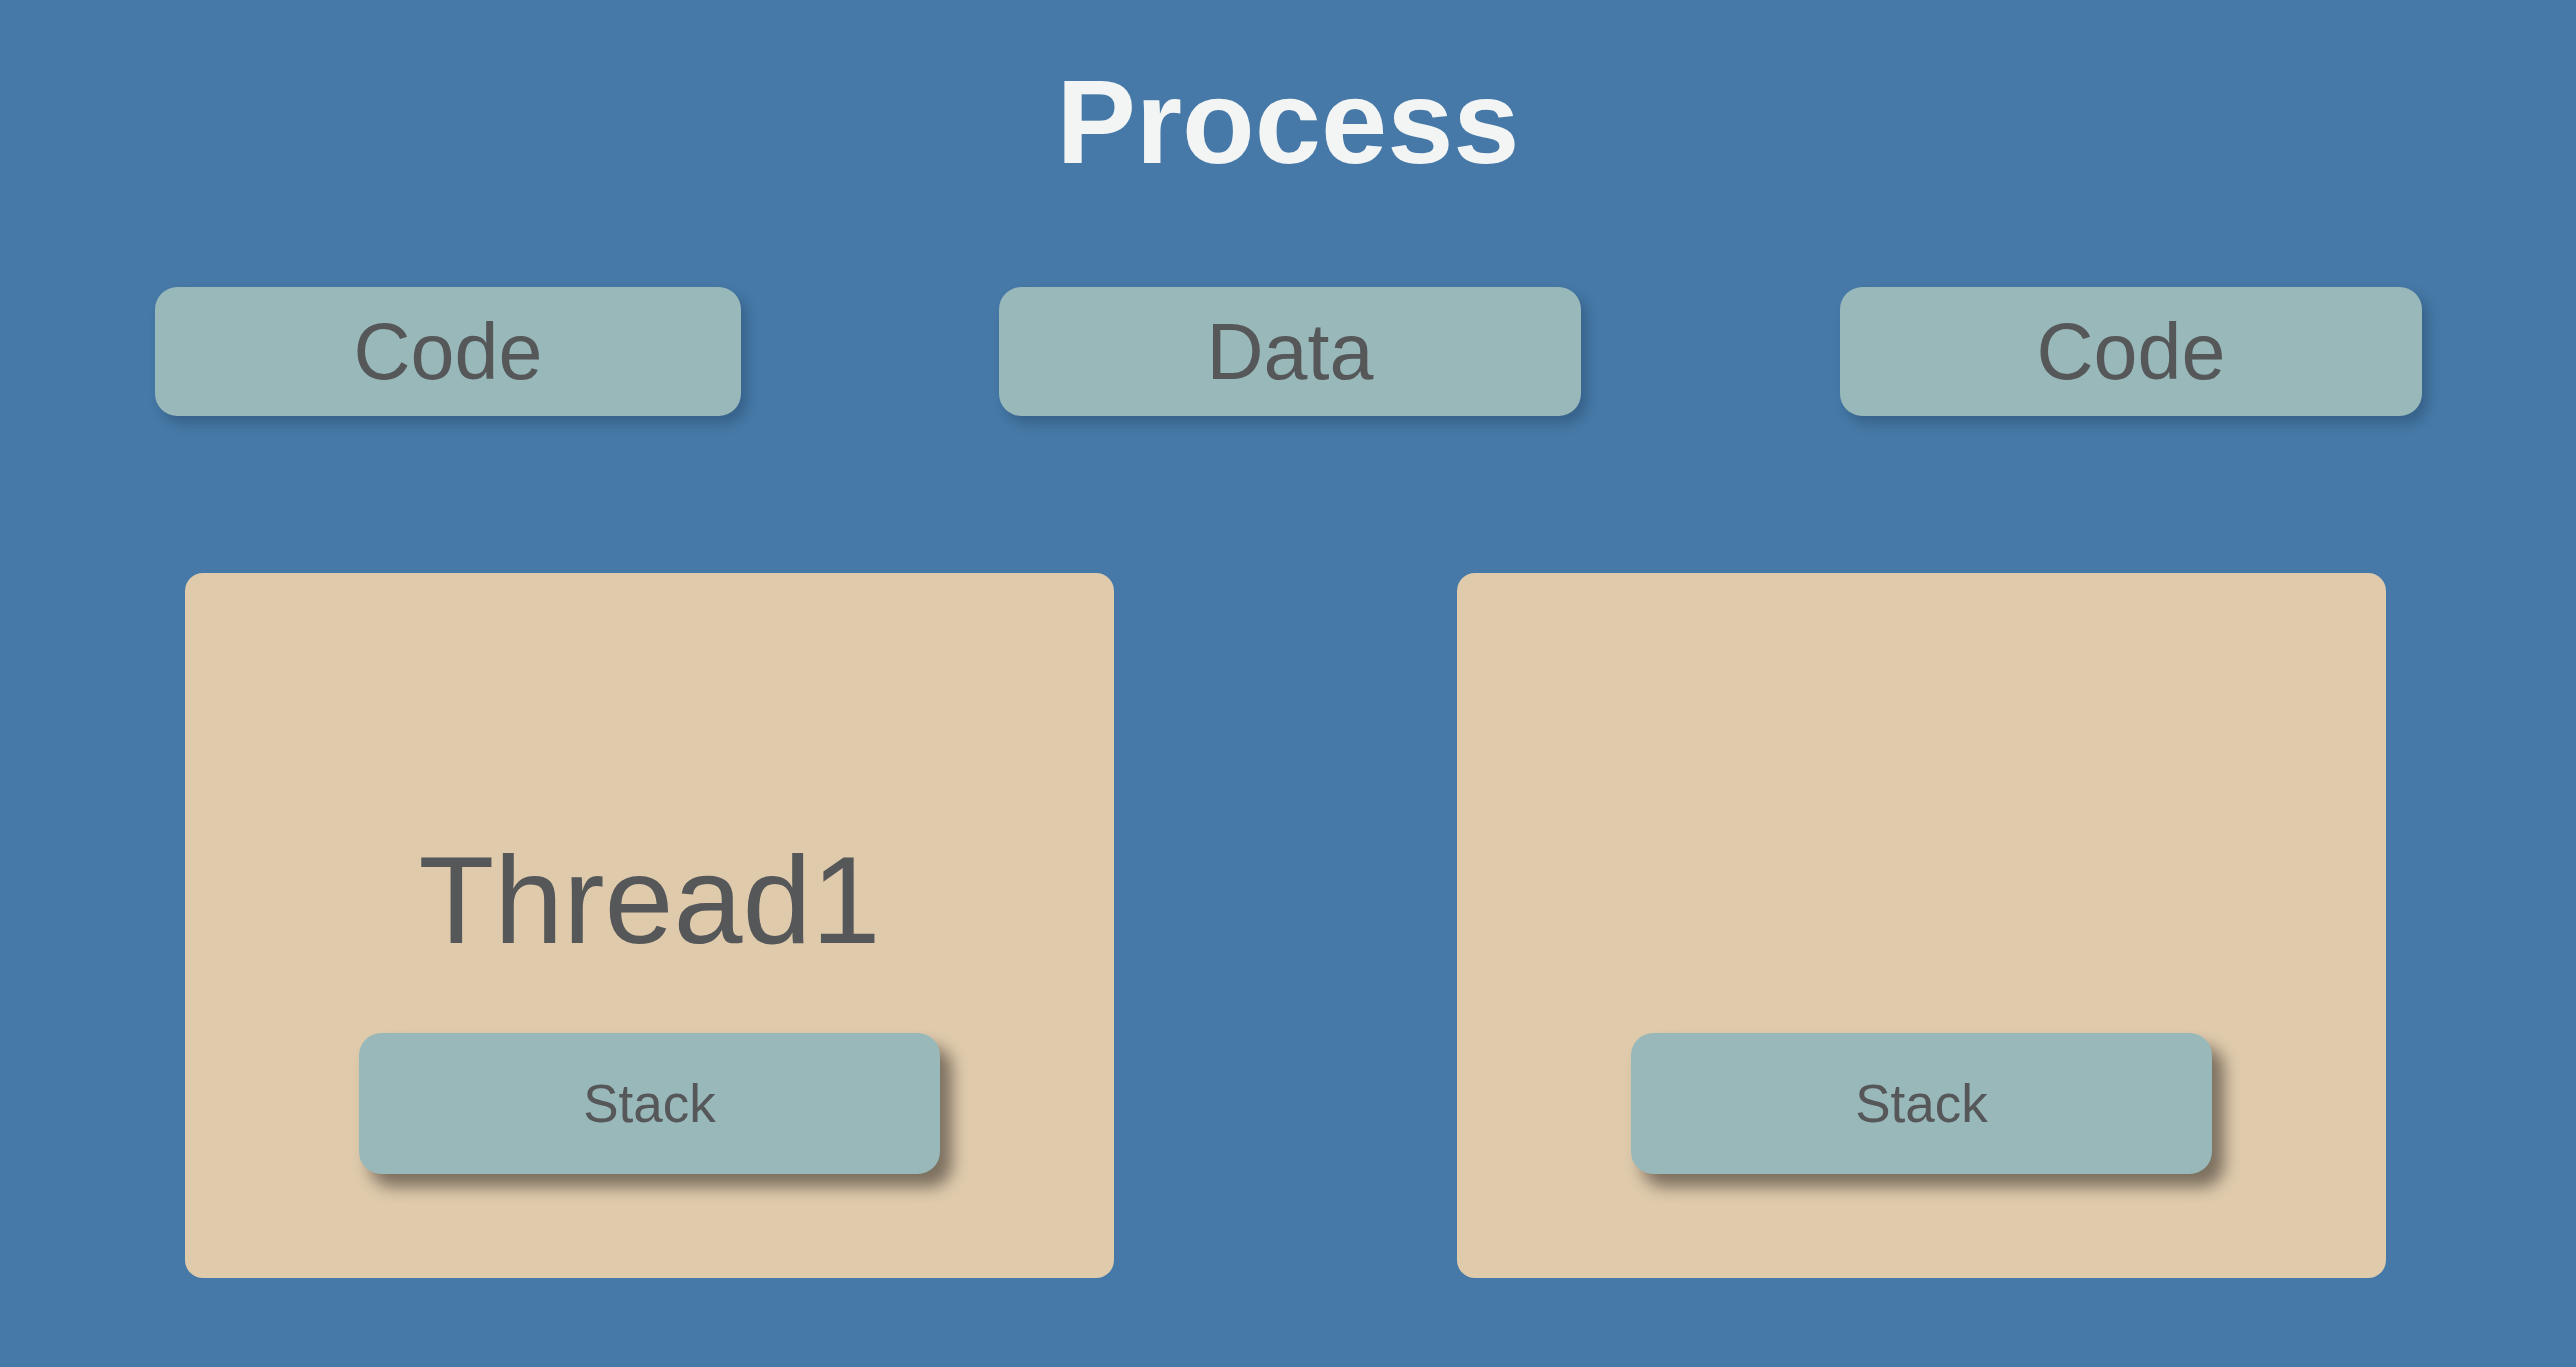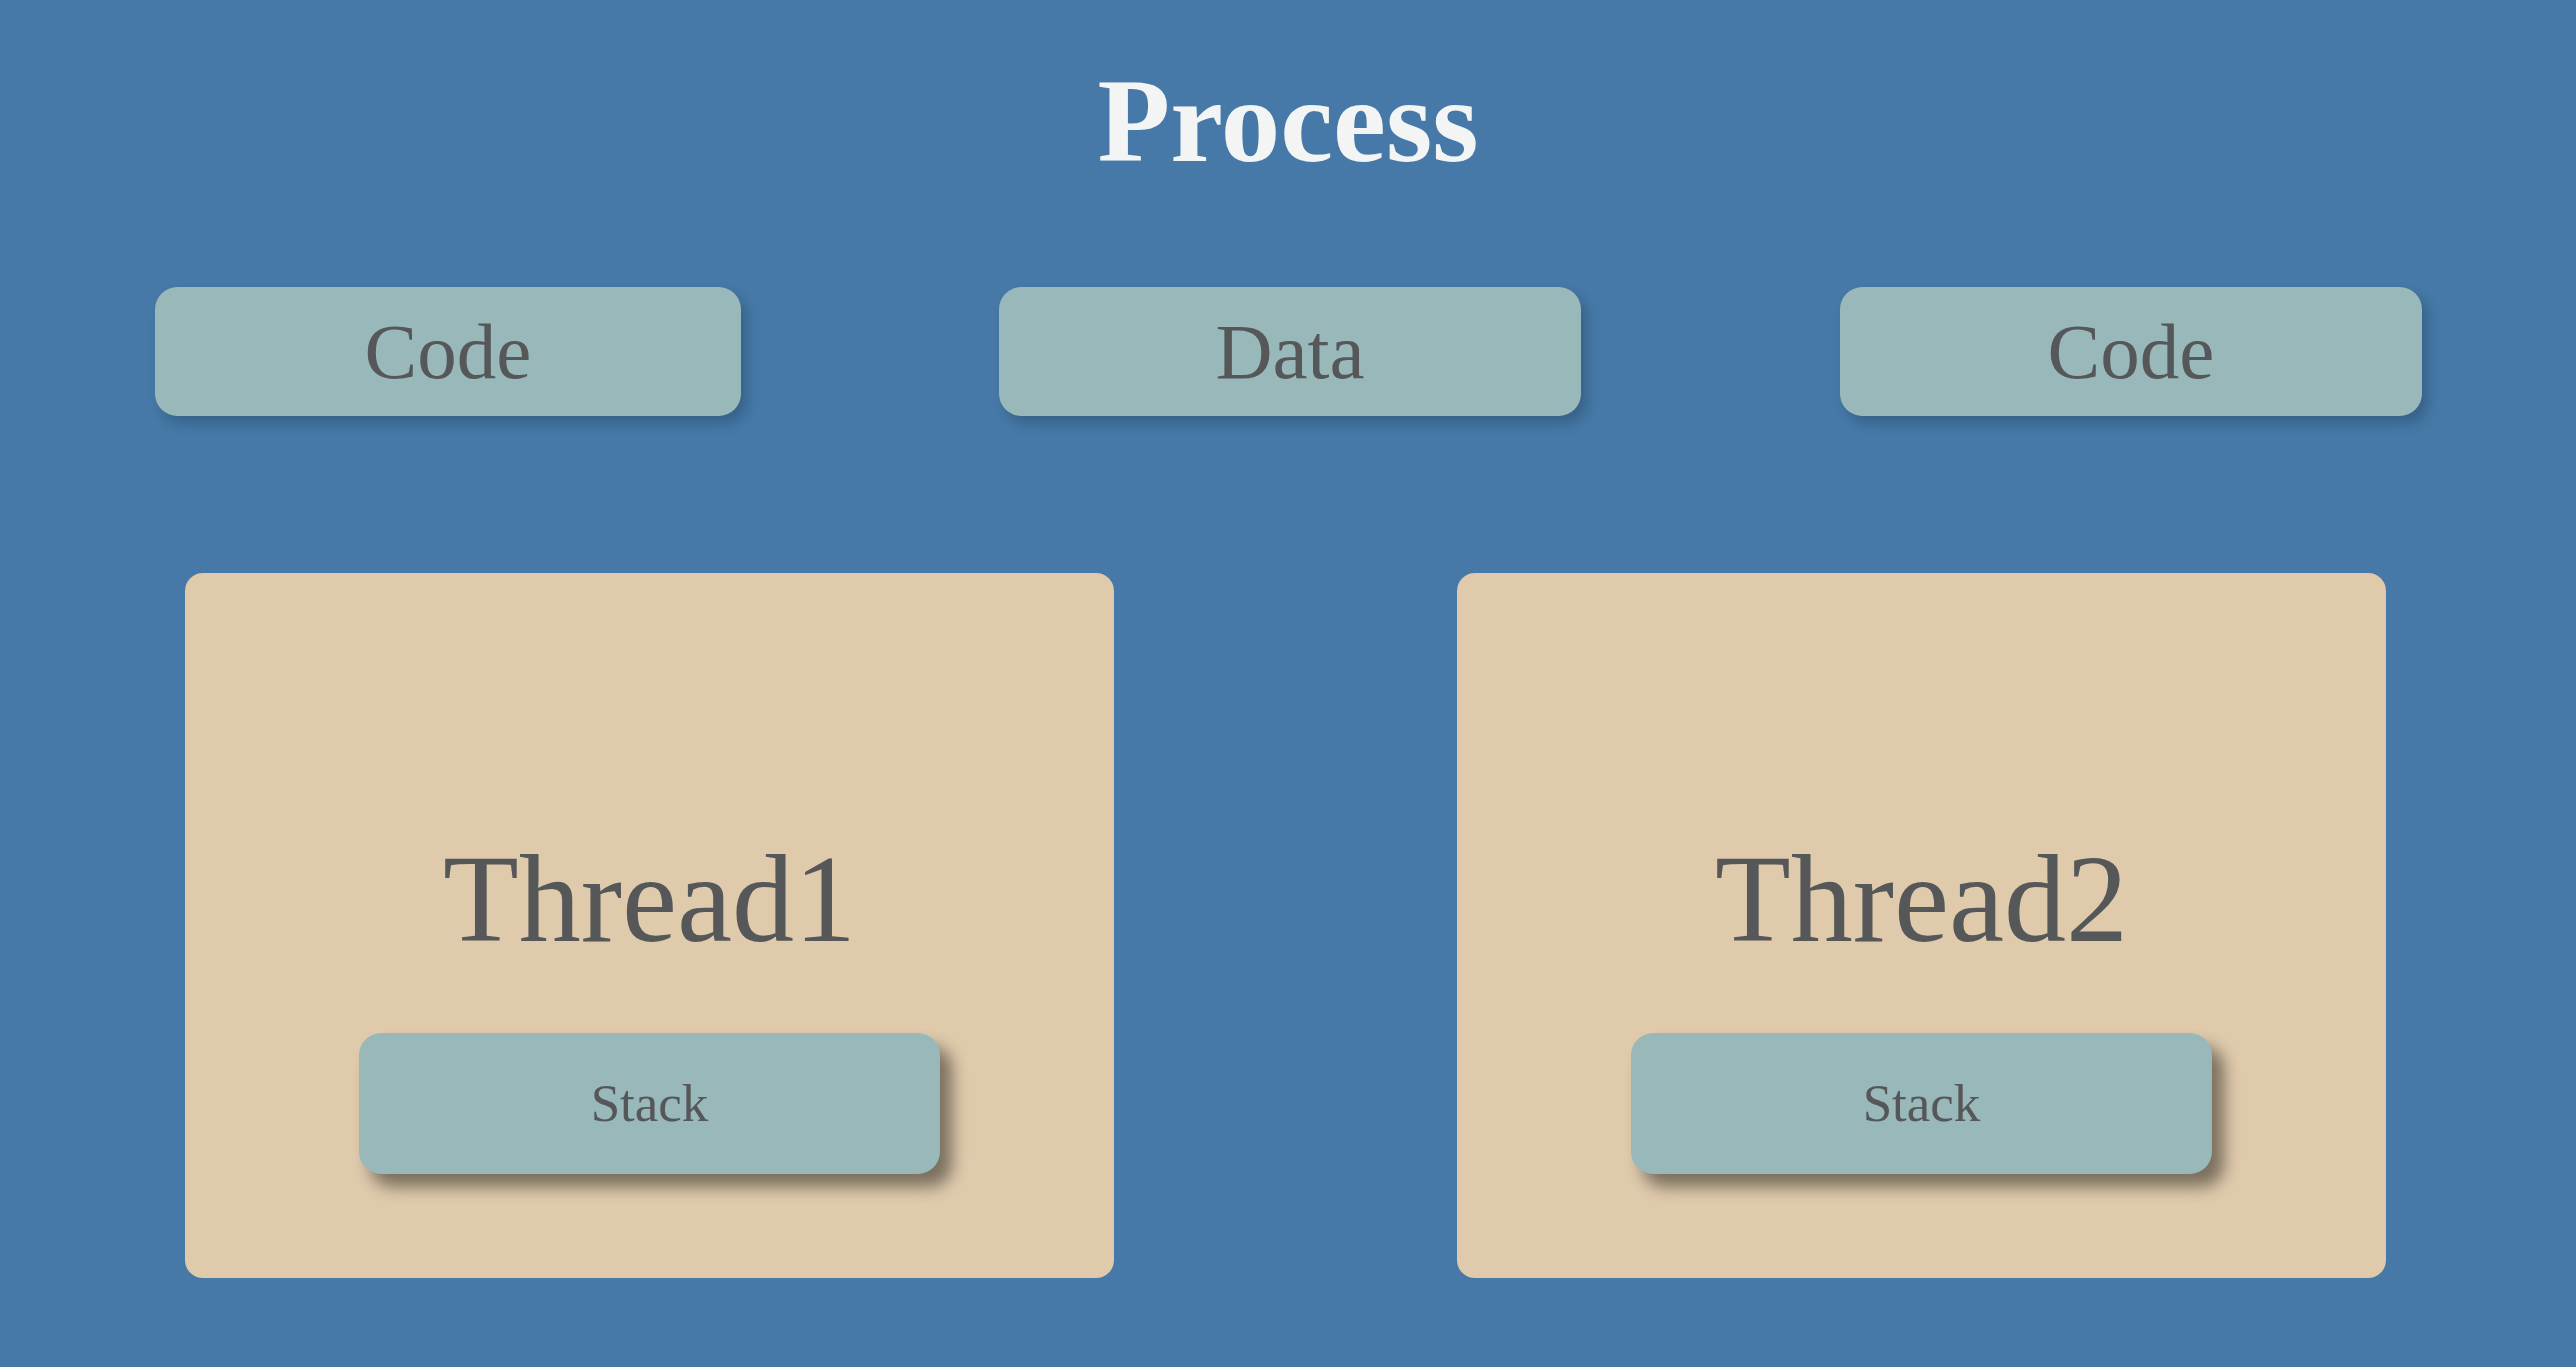--- a/index.html
+++ b/index.html
@@ -6,21 +6,21 @@
     margin: 0;
     padding: 0;
     background: #4679A7;
   }
   .canvas {
     position: relative;
     width: 2576px;
     height: 1368px;
     background: #4679A7;
     overflow: hidden;
-    font-family: Liberation Serif, serif;
+    font-family: Liberation Sans, sans-serif;
   }
 
   
   .title {
     position: absolute;
     top: 62px;
     left: 0;
     width: 100%;
     margin: 0;
     text-align: center;
@@ -115,20 +115,19 @@
   </div>
 
   <div class="thread thread-1">
     <div class="thread-label">Thread1</div>
     <div class="stack">
       <span class="stack-label">Stack</span>
     </div>
   </div>
 
   <div class="thread thread-2">
-    <div class="thread-label">Thread2</div>
     <div class="stack">
       <span class="stack-label">Stack</span>
     </div>
   </div>
 
 </div>
 
 
 </body></html>

